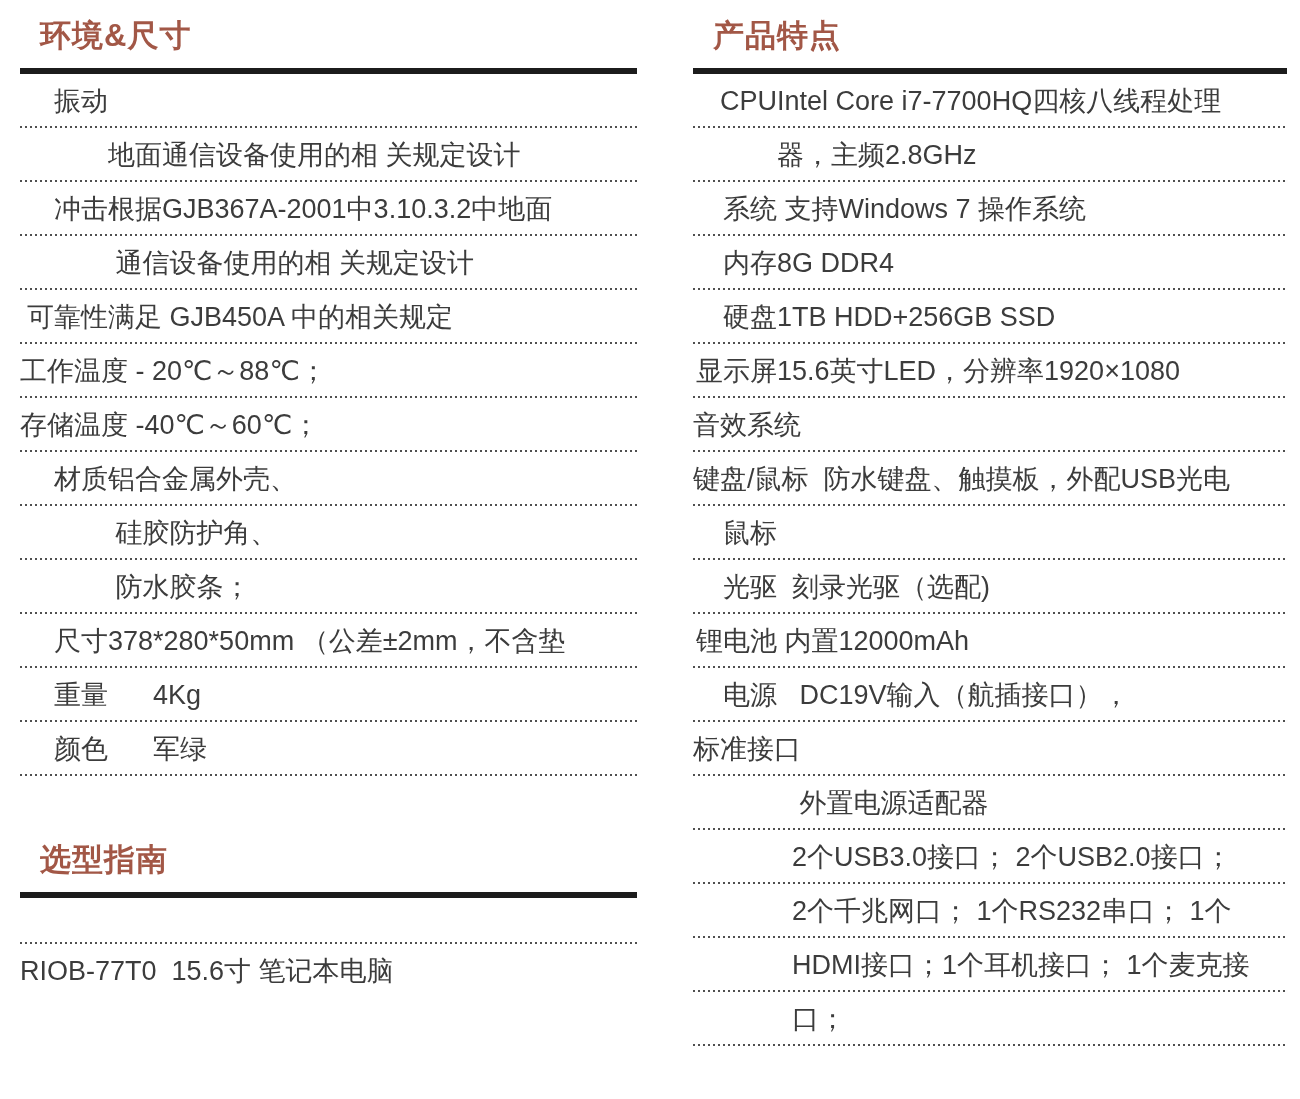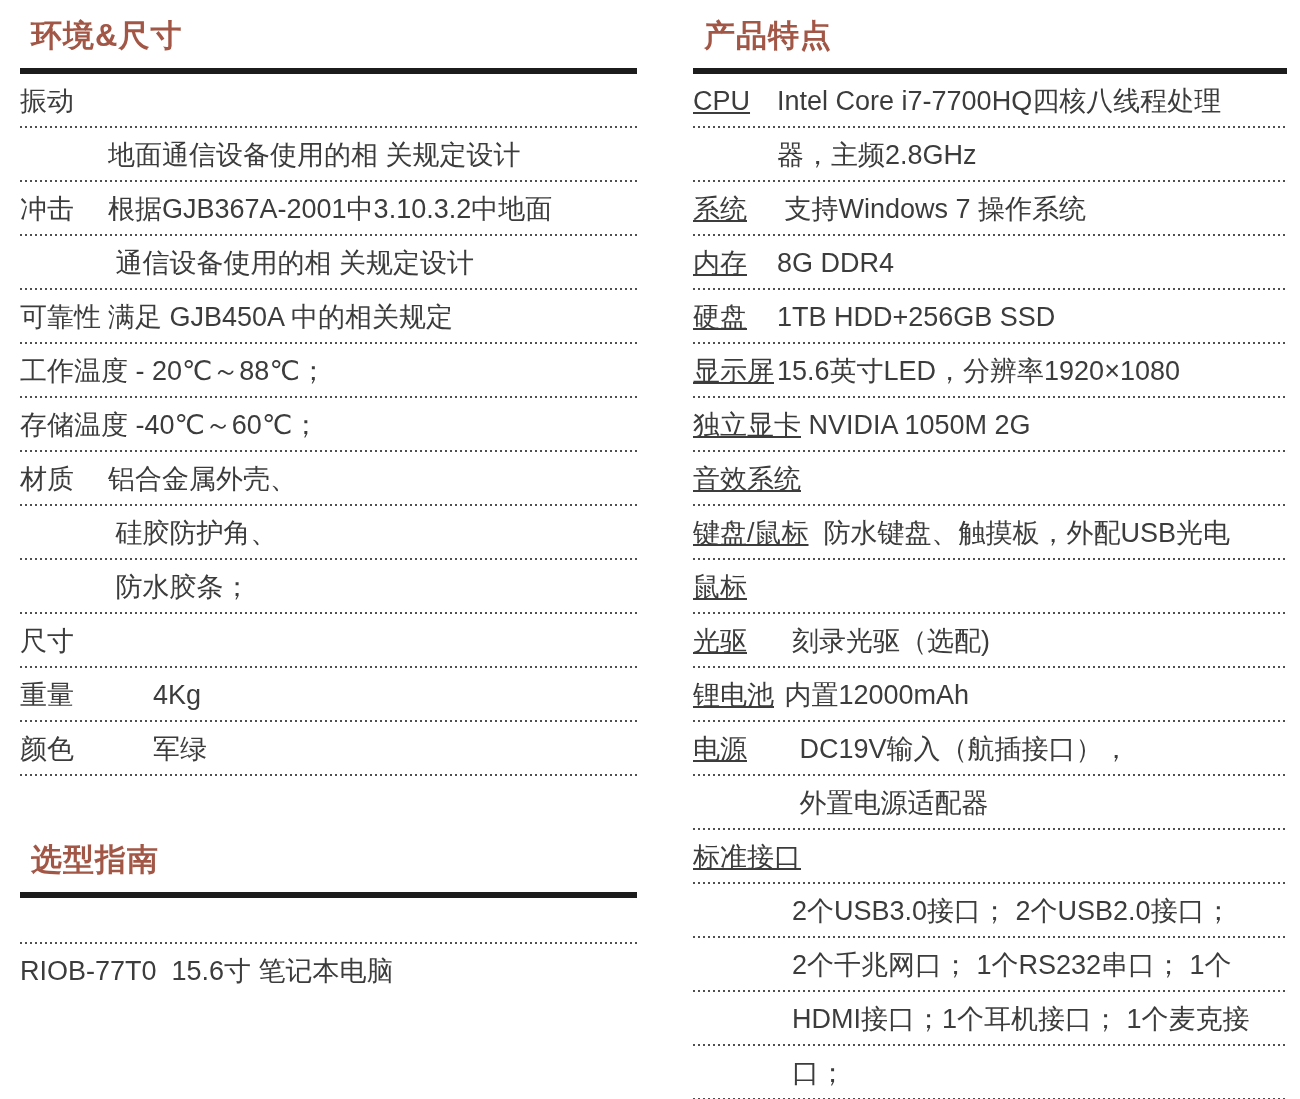--- a/index.html
+++ b/index.html
@@ -18,21 +18,21 @@
     box-sizing: border-box;
     display: flex;
     padding: 16px 13px 0 20px;
     gap: 56px;
   }
   .col { box-sizing: border-box; }
   .col-left  { width: 617px; }
   .col-right { width: 594px; }
 
   .section-title {
-    margin: 0 0 12px 11px;
+    margin: 0 0 12px 20px;
     font-size: 31px;
     line-height: 40px;
     font-weight: 600;
     letter-spacing: 1px;
     color: var(--accent, #a25746);
   }
   .title-rule {
     height: 6px;
     background: var(--rule, #1c1c1c);
   }
@@ -52,22 +52,23 @@
     background-position: 0 100%;
     background-repeat: no-repeat;
   }
   .spec-row.no-divider { background-image: none; }
   .spec-row.spacer { min-height: 46px; }
 
   .spec-label {
     flex: 0 0 auto;
     min-width: 88px;
     white-space: pre;
-  }
-  .col-right .spec-label { min-width: 84px; text-decoration: underline; }
+    text-align: right;
+  }
+  .col-right .spec-label { min-width: 84px; }
   .spec-value {
     flex: 0 1 auto;
     white-space: pre;
   }
 
   .selection-section { margin-top: 64px; }
 </style>
 </head>
 <body style="--accent: #a25746; --text: #3c3c3c; --rule: #1c1c1c; --dots: #4f4f4f;">
 
@@ -113,20 +114,21 @@
           <div class="spec-row">
             <span class="spec-label"></span>
             <span class="spec-value"> 硅胶防护角、</span>
           </div>
           <div class="spec-row">
             <span class="spec-label"></span>
             <span class="spec-value"> 防水胶条；</span>
           </div>
           <div class="spec-row">
             <span class="spec-label">尺寸</span>
+            <span class="spec-value">378*280*50mm （公差±2mm，不含垫</span>
           </div>
           <div class="spec-row">
             <span class="spec-label">重量</span>
             <span class="spec-value">      4Kg</span>
           </div>
           <div class="spec-row">
             <span class="spec-label">颜色</span>
             <span class="spec-value">      军绿</span>
           </div>
         </div>
@@ -173,24 +175,20 @@
           </div>
           <div class="spec-row">
             <span class="spec-label">硬盘</span>
             <span class="spec-value">1TB HDD+256GB SSD</span>
           </div>
           <div class="spec-row">
             <span class="spec-label">显示屏</span>
             <span class="spec-value">15.6英寸LED，分辨率1920×1080</span>
           </div>
           <div class="spec-row">
-            <span class="spec-label">独立显卡</span>
-            <span class="spec-value"> NVIDIA 1050M 2G</span>
-          </div>
-          <div class="spec-row">
             <span class="spec-label">音效系统</span>
           </div>
           <div class="spec-row">
             <span class="spec-label">键盘/鼠标</span>
             <span class="spec-value">  防水键盘、触摸板，外配USB光电</span>
           </div>
           <div class="spec-row">
             <span class="spec-label">鼠标</span>
             <span class="spec-value"></span>
           </div>
@@ -200,26 +198,26 @@
           </div>
           <div class="spec-row">
             <span class="spec-label">锂电池</span>
             <span class="spec-value"> 内置12000mAh</span>
           </div>
           <div class="spec-row">
             <span class="spec-label">电源</span>
             <span class="spec-value">   DC19V输入（航插接口），</span>
           </div>
           <div class="spec-row">
+            <span class="spec-label">标准接口</span>
+            <span class="spec-value"></span>
+          </div>
+          <div class="spec-row">
             <span class="spec-label"></span>
             <span class="spec-value">   外置电源适配器</span>
-          </div>
-          <div class="spec-row">
-            <span class="spec-label">标准接口</span>
-            <span class="spec-value"></span>
           </div>
           <div class="spec-row">
             <span class="spec-label"></span>
             <span class="spec-value">  2个USB3.0接口； 2个USB2.0接口；</span>
           </div>
           <div class="spec-row">
             <span class="spec-label"></span>
             <span class="spec-value">  2个千兆网口； 1个RS232串口； 1个</span>
           </div>
           <div class="spec-row">

